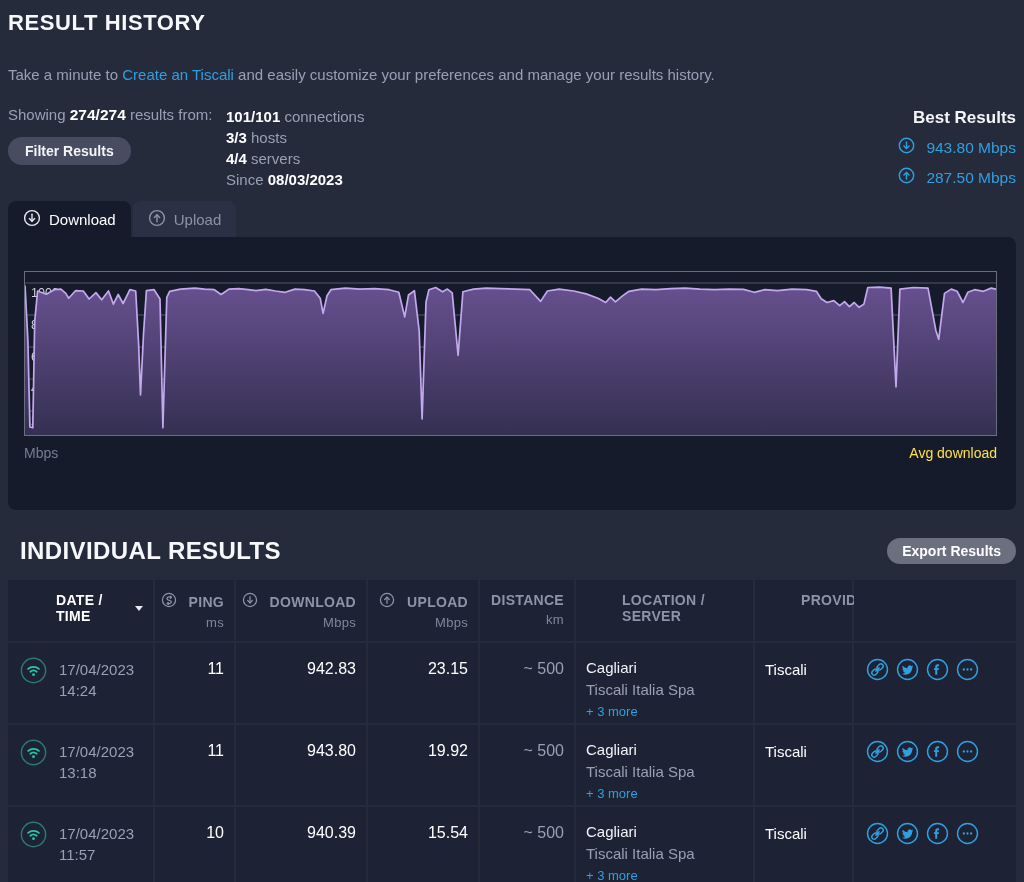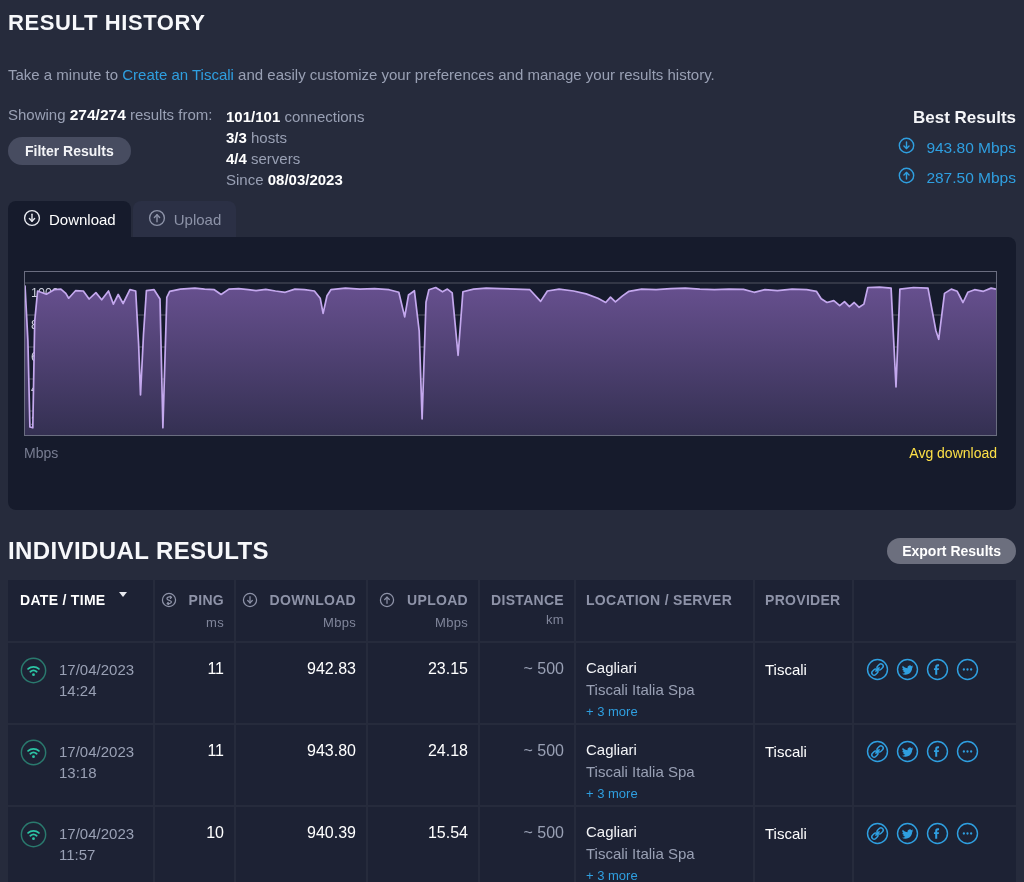--- a/index.html
+++ b/index.html
@@ -38,31 +38,31 @@
   .tab.inactive{ background:#2b3045; color:#8d93a8; margin-left:2px; }
 
   .chart-panel{ position:relative; background:#161b2c; border-radius:0 8px 8px 8px; height:273px; }
   .plot{ position:absolute; left:16px; top:34px; width:973px; height:165px;
     border:1px solid rgba(190,192,212,.5); }
   .plot svg{ display:block; }
   .mbps-label{ position:absolute; left:16px; top:208px; color:#787d92; font-size:14px; }
   .avg-label{ position:absolute; right:19px; top:208px; color:#fde047; font-size:14px; }
 
   .section-head{ display:flex; align-items:center; margin-top:26px; height:30px; }
-  .section-title{ margin:0; font-size:24px; font-weight:bold; letter-spacing:.4px; color:#f7f8fb; }
+  .section-title{ margin:12px; font-size:24px; font-weight:bold; letter-spacing:.4px; color:#f7f8fb; }
   .export-btn{ margin-left:auto; background:#6c6f7e; color:#fff; border:none; cursor:pointer;
     font-family:inherit; font-weight:bold; font-size:14px; padding:5px 15px; border-radius:15px; }
 
   .table{ margin-top:14px; display:grid;
     grid-template-columns:145px 79px 130px 110px 94px 177px 97px 1fr;
     gap:2px; }
   .cell{ background:#1d2234; }
   .hcell{ height:61px; padding:12px 10px 0 10px; font-size:14px; font-weight:bold;
     color:#8e93a8; letter-spacing:.3px; }
-  .hcell .lbl-row{ display:flex; align-items:flex-start; gap:12px; }
+  .hcell .lbl-row{ display:flex; align-items:center; gap:12px;margin-left:36px; }
   .hcell.num{ text-align:right; }
   .hcell.num .lbl-row{ justify-content:flex-end; }
   .hcell.first{ color:#fff; padding-left:12px; }
   .unit{ font-weight:normal; font-size:13px; margin-top:4px; color:#81869b; }
   .caret{ width:0; height:0; border-left:4px solid transparent; border-right:4px solid transparent;
     border-top:5px solid #e8eaf0; margin-left:2px; }
 
   .rcell{ height:80px; padding:14px 10px 0 10px; font-size:16px; color:#fff; }
   .rcell.num{ text-align:right; padding-top:17px; }
   .rcell.dim{ color:#99a0b4; }
@@ -306,21 +306,21 @@
               <circle cx="12" cy="15.7" r="1.25" fill="#2cc5a5"></circle>
             </svg>
         </span>
         <div class="dt">
             <div>17/04/2023</div>
             <div>13:18</div>
           </div>
       </div>
       <div class="cell rcell num">11</div>
       <div class="cell rcell num">943.80</div>
-      <div class="cell rcell num">24.18</div>
+      <div class="cell rcell num">19.92</div>
       <div class="cell rcell num dim">~ 500</div>
       <div class="cell rcell">
         <div class="loc-name">Cagliari</div>
         <div class="loc-server">Tiscali Italia Spa</div>
         <div class="loc-more">+ 3 more</div>
       </div>
       <div class="cell rcell">
           <div class="provider">Tiscali</div>
         </div>
       <div class="cell rcell share">

